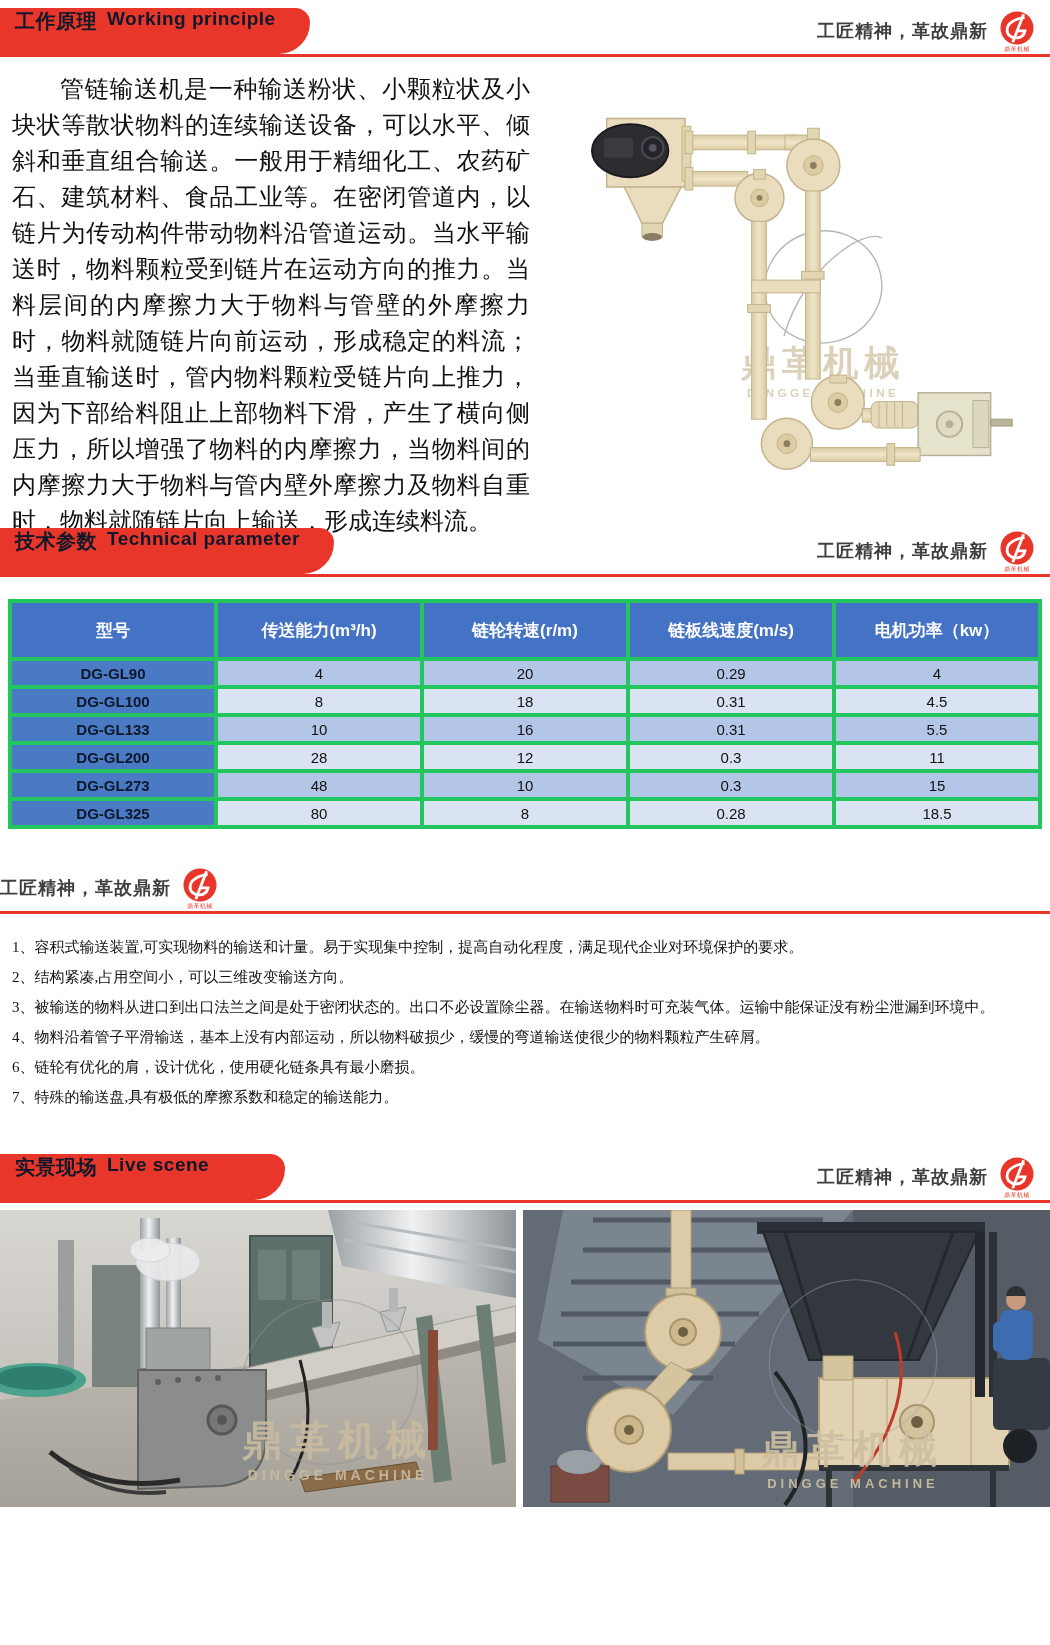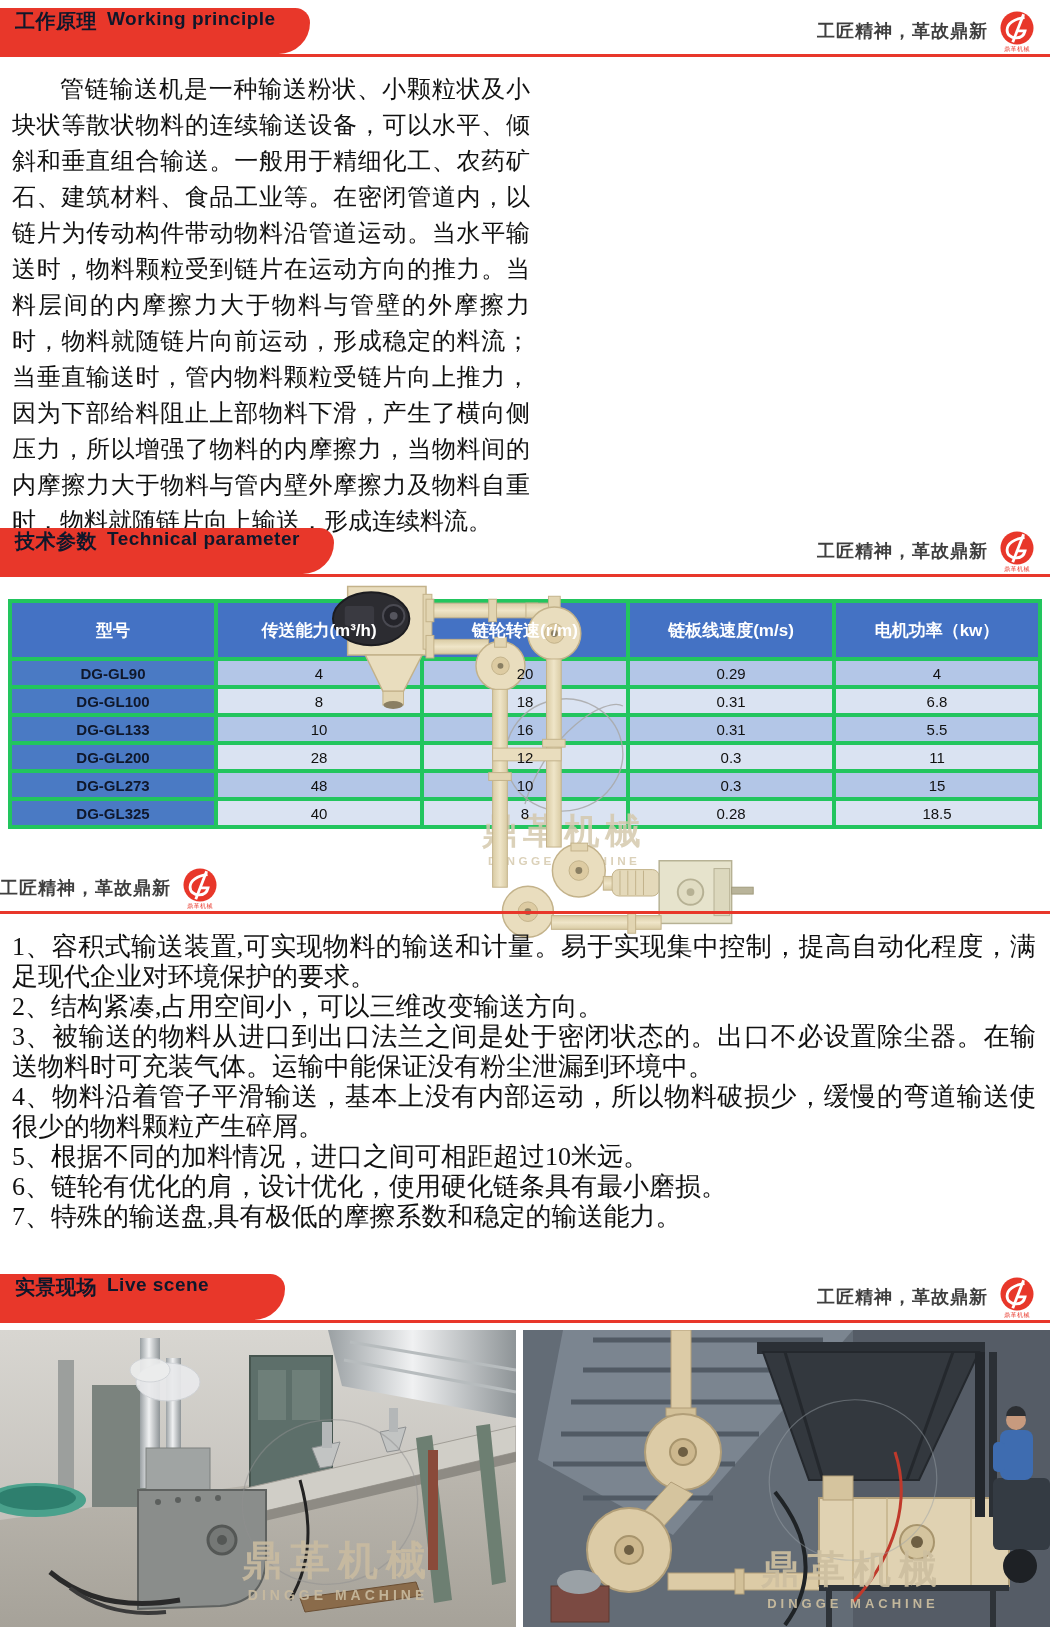--- a/index.html
+++ b/index.html
@@ -23,39 +23,39 @@
   .pill .bt-en{margin-left:10px;font-size:19px;}
   .pill.tight .bt-en{margin-left:2px;}
   .pill.wide .bt-en{}
   .banner-right{display:flex;align-items:center;gap:12px;padding-right:16px;}
   .slogan{font-size:18px;font-weight:bold;color:#3f3f3f;letter-spacing:1px;}
   .logo-wrap{display:flex;flex-direction:column;align-items:center;line-height:1;}
   .logo-sub{font-style:normal;font-size:6px;color:var(--red);margin-top:1px;letter-spacing:.5px;}
   .mt1{margin-top:8px;} .mt2{margin-top:0;} .mt3{margin-top:36px;} .mt4{margin-top:42px;}
 
   
-  .sec1{display:flex;padding:14px 16px 0 12px;height:471px;flex-direction:column;}
+  .sec1{display:flex;padding:14px 16px 0 12px;height:471px;}
   .principle-text{width:518px;font-family:"Liberation Serif","DejaVu Serif",serif;
                   font-size:24px;line-height:36px;text-align:justify;text-indent:2em;margin:0;}
   .principle-img{flex:1;display:flex;justify-content:center;align-items:flex-start;padding-top:4px;}
 
   
   .table-wrap{margin:22px 8px 0 8px;}
   table{width:100%;border-collapse:collapse;table-layout:fixed;}
   th,td{border:4px solid #22c55e;text-align:center;vertical-align:middle;}
   thead th{background:var(--hdr-blue);color:#fff;font-size:17px;font-weight:bold;height:58px;}
   tbody td{height:28px;font-size:15px;}
   tbody td:first-child{background:var(--col-blue);color:#0f172a;font-weight:bold;}
   tbody tr:nth-child(odd) td:not(:first-child){background:var(--row-med);}
   tbody tr:nth-child(even) td:not(:first-child){background:var(--row-light);}
 
   
   .features{padding:18px 14px 0 12px;}
   .feat{margin:0;font-family:"Liberation Serif","DejaVu Serif",serif;
-        font-size:26px;line-height:30px;text-align:justify;}
+        font-size:15px;line-height:30px;text-align:justify;}
 
   
   .photos{margin-top:7px;display:grid;grid-template-columns:516px 527px;gap:7px;}
   .photos svg{display:block;}
 
   .wm-zh{font-family:"Liberation Serif","DejaVu Serif",serif;font-weight:bold;}
   .wm-en{font-family:"Liberation Sans",sans-serif;font-weight:bold;}
 </style>
 </head>
 <body>
@@ -207,21 +207,21 @@
         <td>4</td>
         <td>20</td>
         <td>0.29</td>
         <td>4</td>
       </tr>
       <tr>
         <td>DG-GL100</td>
         <td>8</td>
         <td>18</td>
         <td>0.31</td>
-        <td>6.8</td>
+        <td>4.5</td>
       </tr>
       <tr>
         <td>DG-GL133</td>
         <td>10</td>
         <td>16</td>
         <td>0.31</td>
         <td>5.5</td>
       </tr>
       <tr>
         <td>DG-GL200</td>
@@ -232,21 +232,21 @@
       </tr>
       <tr>
         <td>DG-GL273</td>
         <td>48</td>
         <td>10</td>
         <td>0.3</td>
         <td>15</td>
       </tr>
       <tr>
         <td>DG-GL325</td>
-        <td>40</td>
+        <td>80</td>
         <td>8</td>
         <td>0.28</td>
         <td>18.5</td>
       </tr>
     </tbody>
   </table>
 </div>
 
 <div class="banner mt3">
   <div class="banner-right">
@@ -260,21 +260,20 @@
       <i class="logo-sub">鼎革机械</i>
     </span>
   </div>
 </div>
 
 <div class="features">
   <p class="feat">1、容积式输送装置,可实现物料的输送和计量。易于实现集中控制，提高自动化程度，满足现代企业对环境保护的要求。</p>
   <p class="feat">2、结构紧凑,占用空间小，可以三维改变输送方向。</p>
   <p class="feat">3、被输送的物料从进口到出口法兰之间是处于密闭状态的。出口不必设置除尘器。在输送物料时可充装气体。运输中能保证没有粉尘泄漏到环境中。</p>
   <p class="feat">4、物料沿着管子平滑输送，基本上没有内部运动，所以物料破损少，缓慢的弯道输送使很少的物料颗粒产生碎屑。</p>
-  <p class="feat">5、根据不同的加料情况，进口之间可相距超过10米远。</p>
   <p class="feat">6、链轮有优化的肩，设计优化，使用硬化链条具有最小磨损。</p>
   <p class="feat">7、特殊的输送盘,具有极低的摩擦系数和稳定的输送能力。</p>
 </div>
 
 <div class="banner mt4">
   <div class="pill wide">
     <span class="bt-zh">实景现场</span>
     <span class="bt-en">Live scene</span>
   </div>
   <div class="banner-right">

